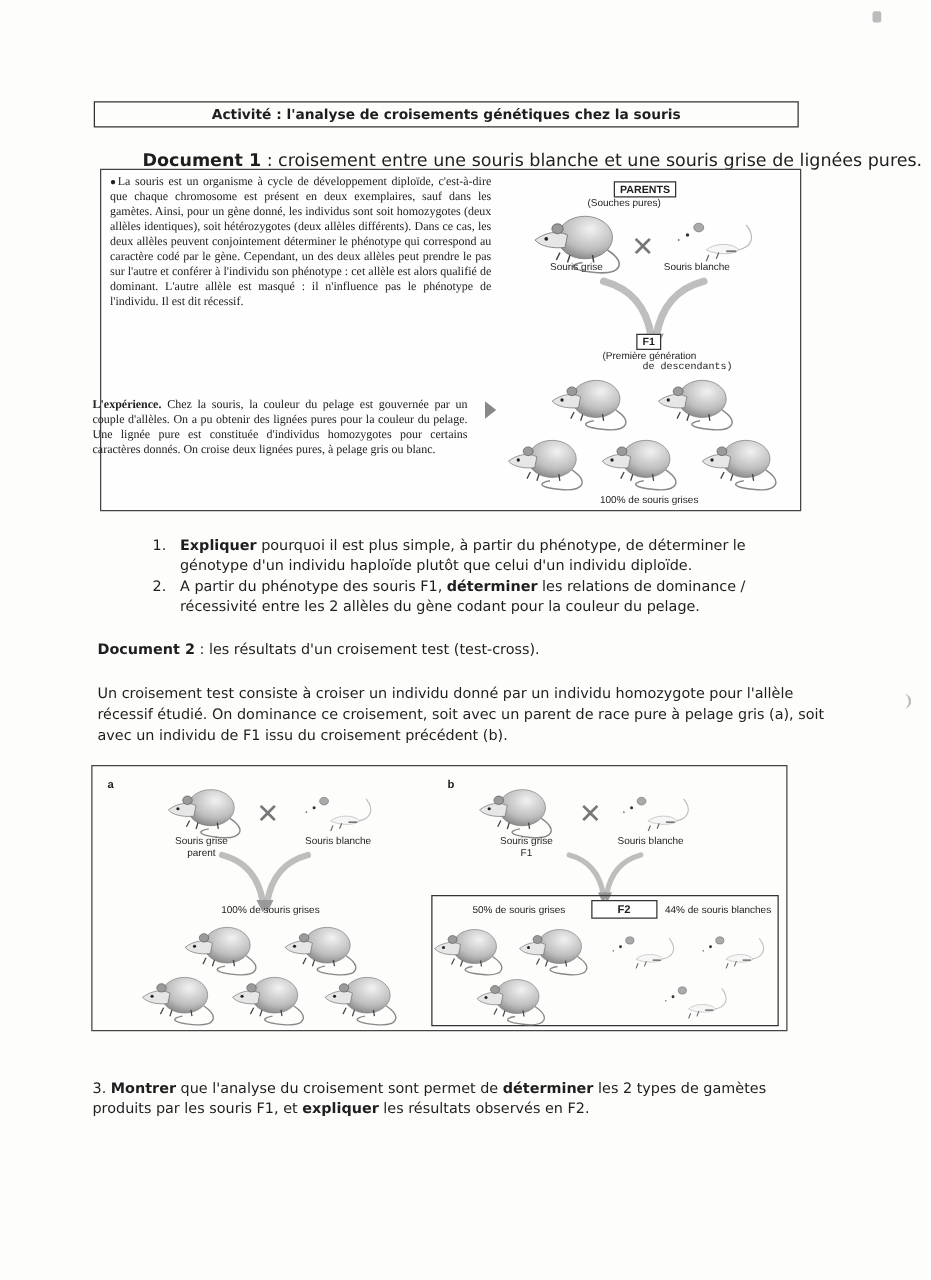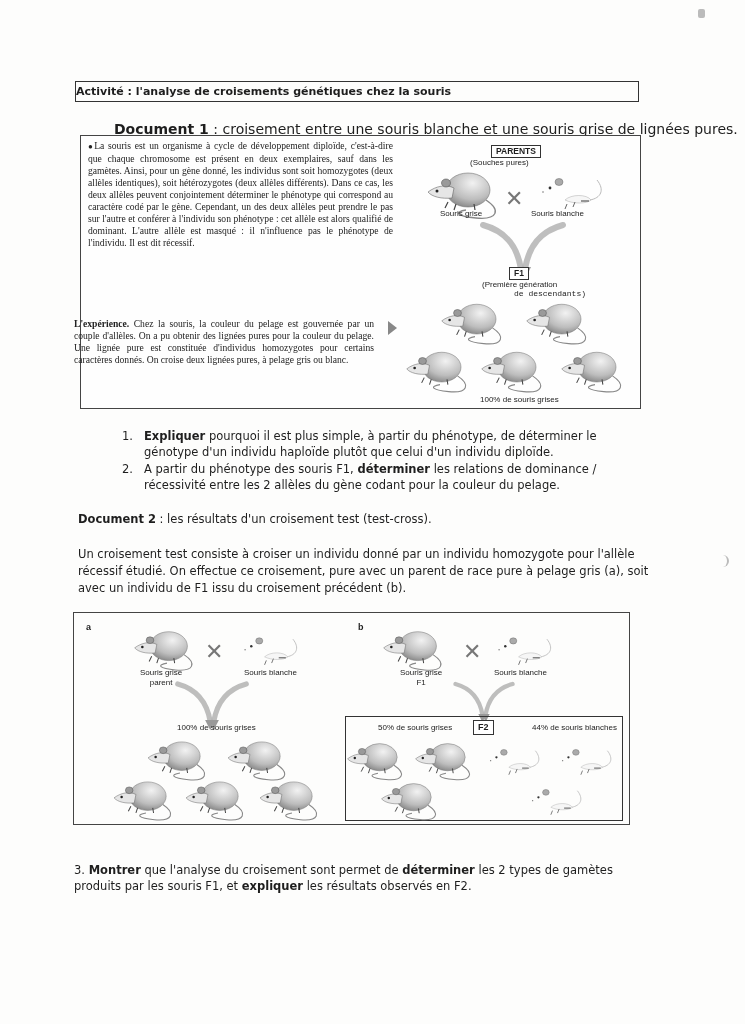--- a/index.html
+++ b/index.html
@@ -8,21 +8,21 @@
     background:#fdfdfc; color:#1e1e1e;
     font-family:"DejaVu Sans", sans-serif;
   }
   .abs { position:absolute; }
   .serif { font-family:"Liberation Serif", serif; }
   .cond { font-family:"Liberation Sans", sans-serif; }
 
   #title-box {
     left:75px; top:81px; width:564px; height:21px;
     border:1px solid #333; box-sizing:border-box;
-    text-align:left; font-size:11px; font-weight:bold; line-height:19px;
+    text-align:center; font-size:11px; font-weight:bold; line-height:19px;
   }
   #doc1-heading { left:82px; top:121px; font-size:14px; white-space:nowrap;margin-left:32px; }
   #doc1-heading b, .q b, #doc2-heading b { font-weight:bold; }
 
   #doc1-frame {
     left:80px; top:135px; width:561px; height:274px;
     border:1px solid #444; box-sizing:border-box; background:#fefefe;
   }
   #doc1-text {
     left:88px; top:140px; width:305px; font-size:9.6px; line-height:12px;
@@ -151,21 +151,21 @@
   <span class="qnum">1.</span>
   <div class="qtext"><b>Expliquer</b><span> pourquoi il est plus simple, à partir du phénotype, de déterminer le génotype d'un individu haploïde plutôt que celui d'un individu diploïde.</span></div>
 </div>
 <div class="abs q" style="left:122px;top:461px;width:500px;">
   <span class="qnum">2.</span>
   <div class="qtext"><span>A partir du phénotype des souris F1, </span><b>déterminer</b><span> les relations de dominance / récessivité entre les 2 allèles du gène codant pour la couleur du pelage.</span></div>
 </div>
 
 <div id="doc2-heading" class="abs" style="left:78px;top:512px;font-size:11.5px;white-space:nowrap;"><b>Document 2</b><span> : les résultats d'un croisement test (test-cross).</span></div>
 
-<div class="abs" style="left:78px;top:546px;width:590px;font-size:11.5px;line-height:17px;">Un croisement test consiste à croiser un individu donné par un individu homozygote pour l'allèle récessif étudié. On effectue ce croisement, pure avec un parent de race pure à pelage gris (a), soit avec un individu de F1 issu du croisement précédent (b).</div>
+<div class="abs" style="left:78px;top:546px;width:590px;font-size:11.5px;line-height:17px;">Un croisement test consiste à croiser un individu donné par un individu homozygote pour l'allèle récessif étudié. On dominance ce croisement, soit avec un parent de race pure à pelage gris (a), soit avec un individu de F1 issu du croisement précédent (b).</div>
 
 <div id="doc2-frame" class="abs"></div>
 
 <div class="abs cond" style="left:86px;top:622px;font-size:9px;font-weight:bold;">a</div>
 <svg class="mouse" style="left:133px;top:625px;" width="68" height="44" viewBox="0 0 80 50">
     <use href="#grey-mouse"></use>
   </svg>
 <div class="abs cross" style="left:205px;top:641px;">✕</div>
 <svg class="mouse" style="left:238px;top:630px;" width="62" height="36" viewBox="0 0 70 40">
     <use href="#white-mouse"></use>
@@ -202,21 +202,21 @@
     <use href="#white-mouse"></use>
   </svg>
 <div class="abs cap cond" style="left:400px;top:668px;"><span>Souris grise</span><br><span>F1</span></div>
 <div class="abs cap cond" style="left:494px;top:668px;">Souris blanche</div>
 <svg class="abs" style="left:449px;top:684px;" width="70" height="40" viewBox="0 0 80 56">
     <use href="#merge-arrows"></use>
   </svg>
 
 <div id="f2-frame" class="abs"></div>
 <div class="abs cap cond" style="left:378px;top:723px;">50% de souris grises</div>
-<div class="abs boxlbl cond" style="left:473px;top:720px;padding:1px 4px;font-size:9px;">F2</div>
+<div class="abs boxlbl cond" style="left:473px;top:720px;padding:1px 20px;font-size:9px;">F2</div>
 <div class="abs cap cond" style="left:532px;top:723px;">44% de souris blanches</div>
 
 <svg class="mouse" style="left:346px;top:738px;" width="64" height="40" viewBox="0 0 80 50">
     <use href="#grey-mouse"></use>
   </svg>
 <svg class="mouse" style="left:414px;top:738px;" width="64" height="40" viewBox="0 0 80 50">
     <use href="#grey-mouse"></use>
   </svg>
 <svg class="mouse" style="left:380px;top:778px;" width="64" height="40" viewBox="0 0 80 50">
     <use href="#grey-mouse"></use>

